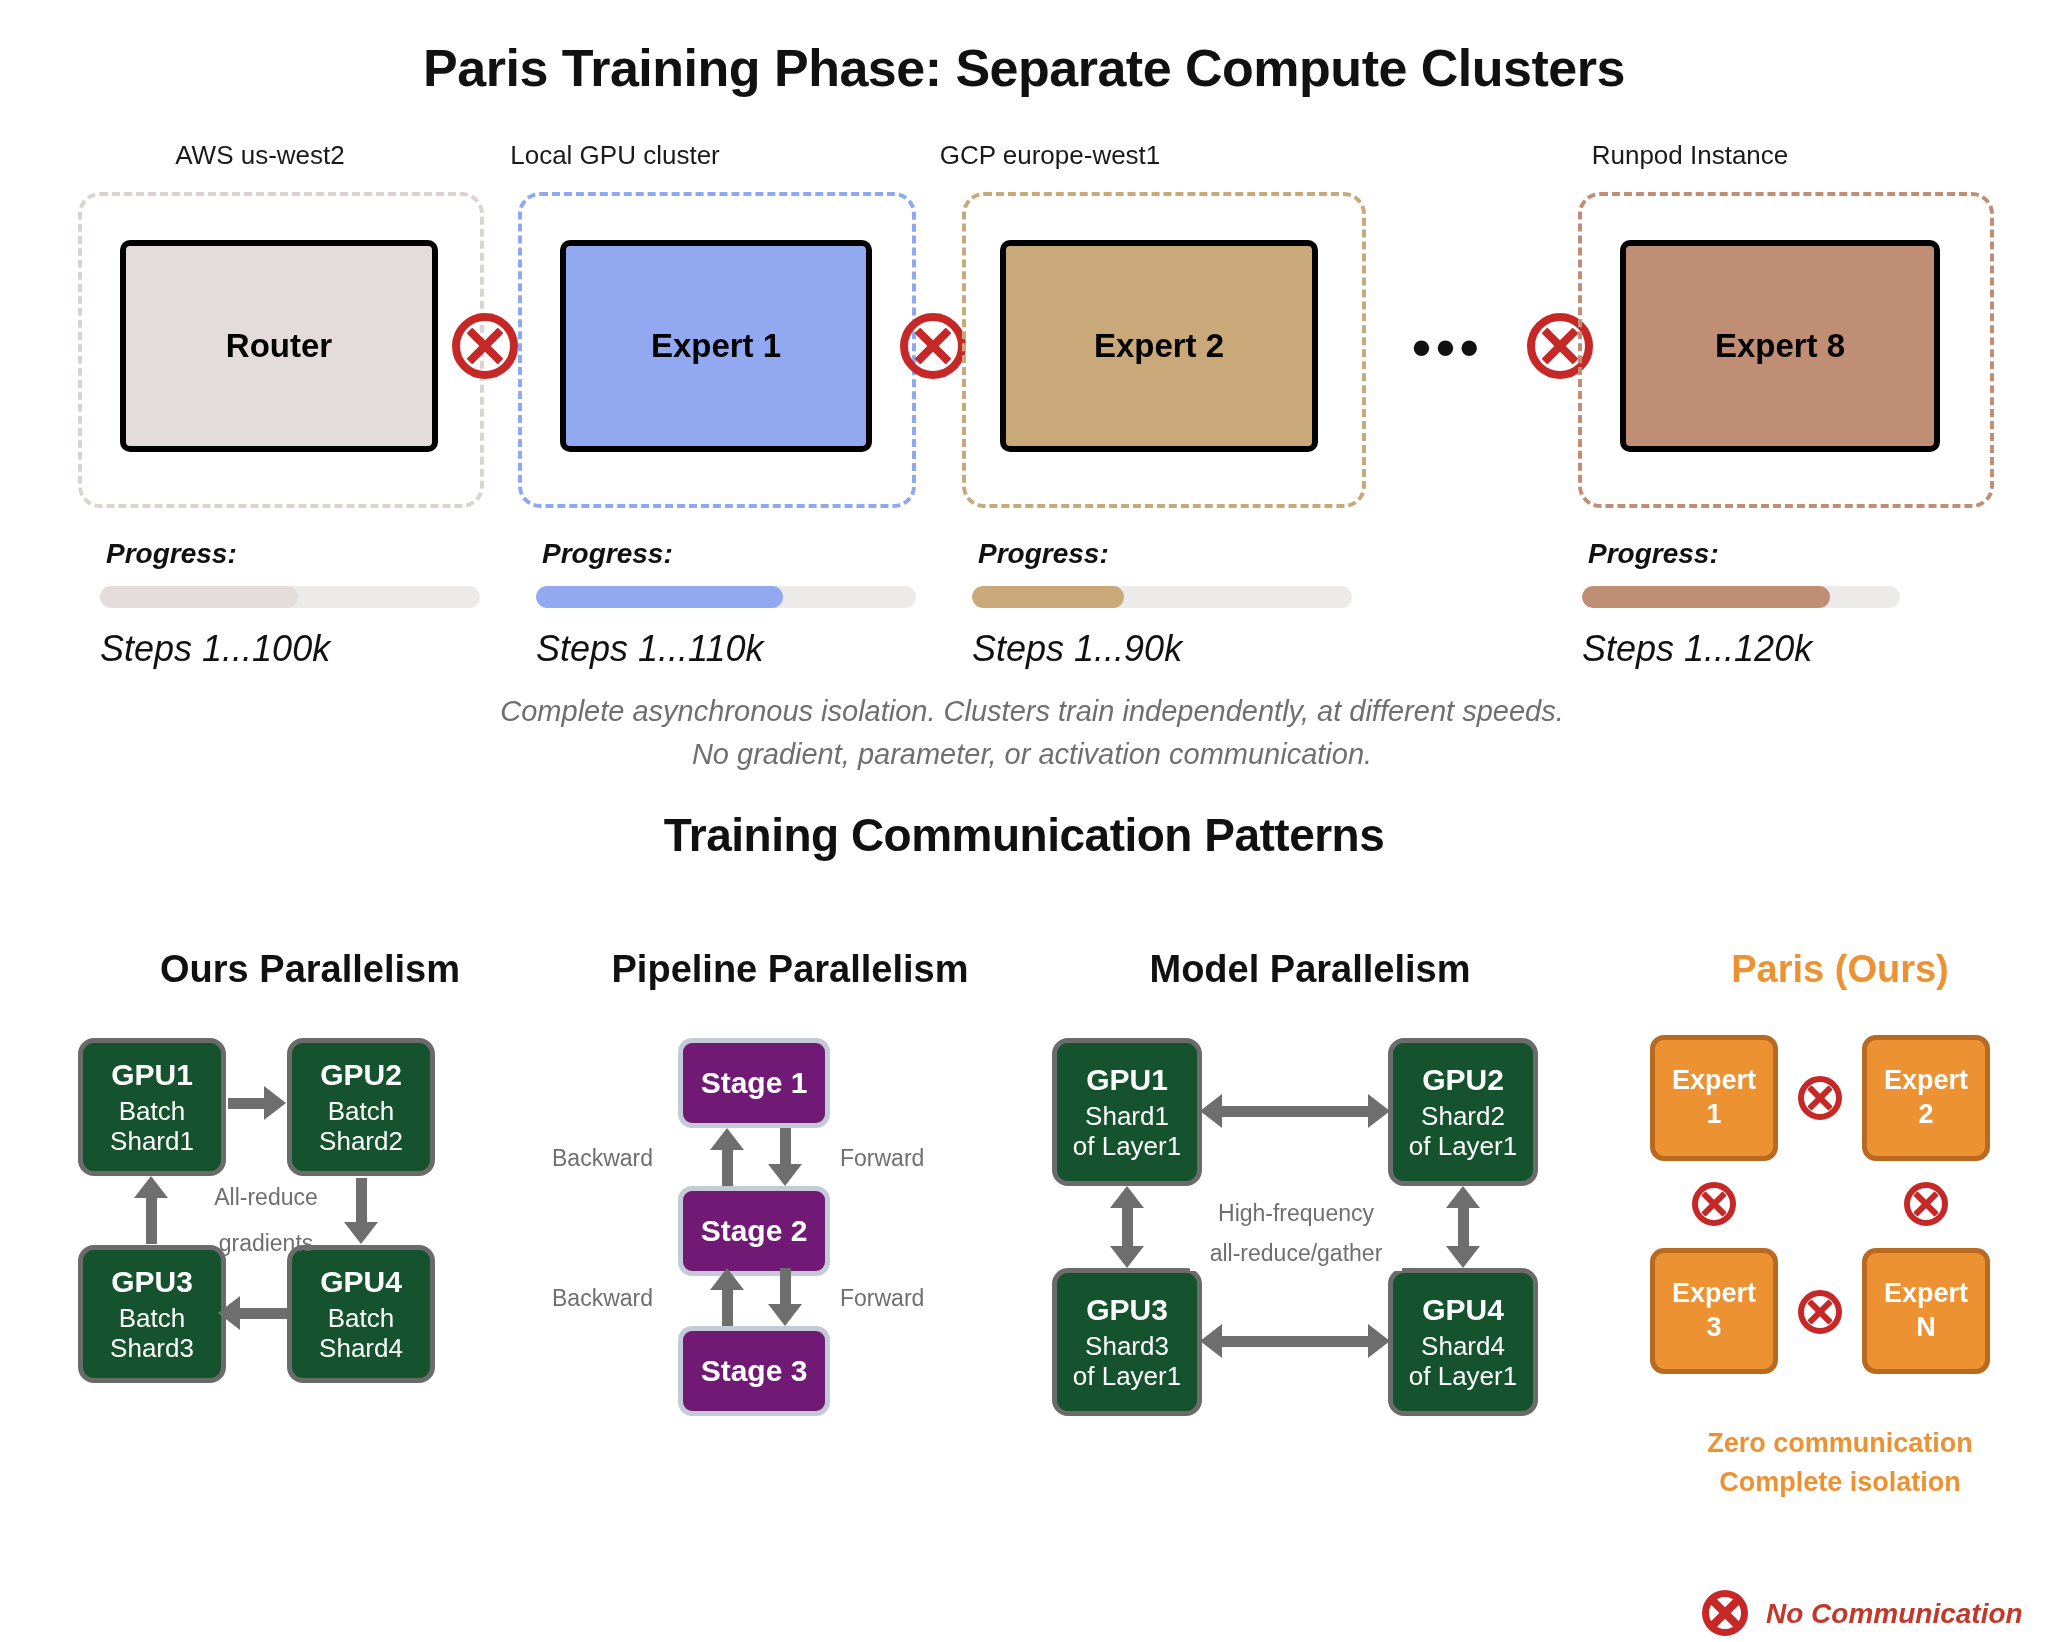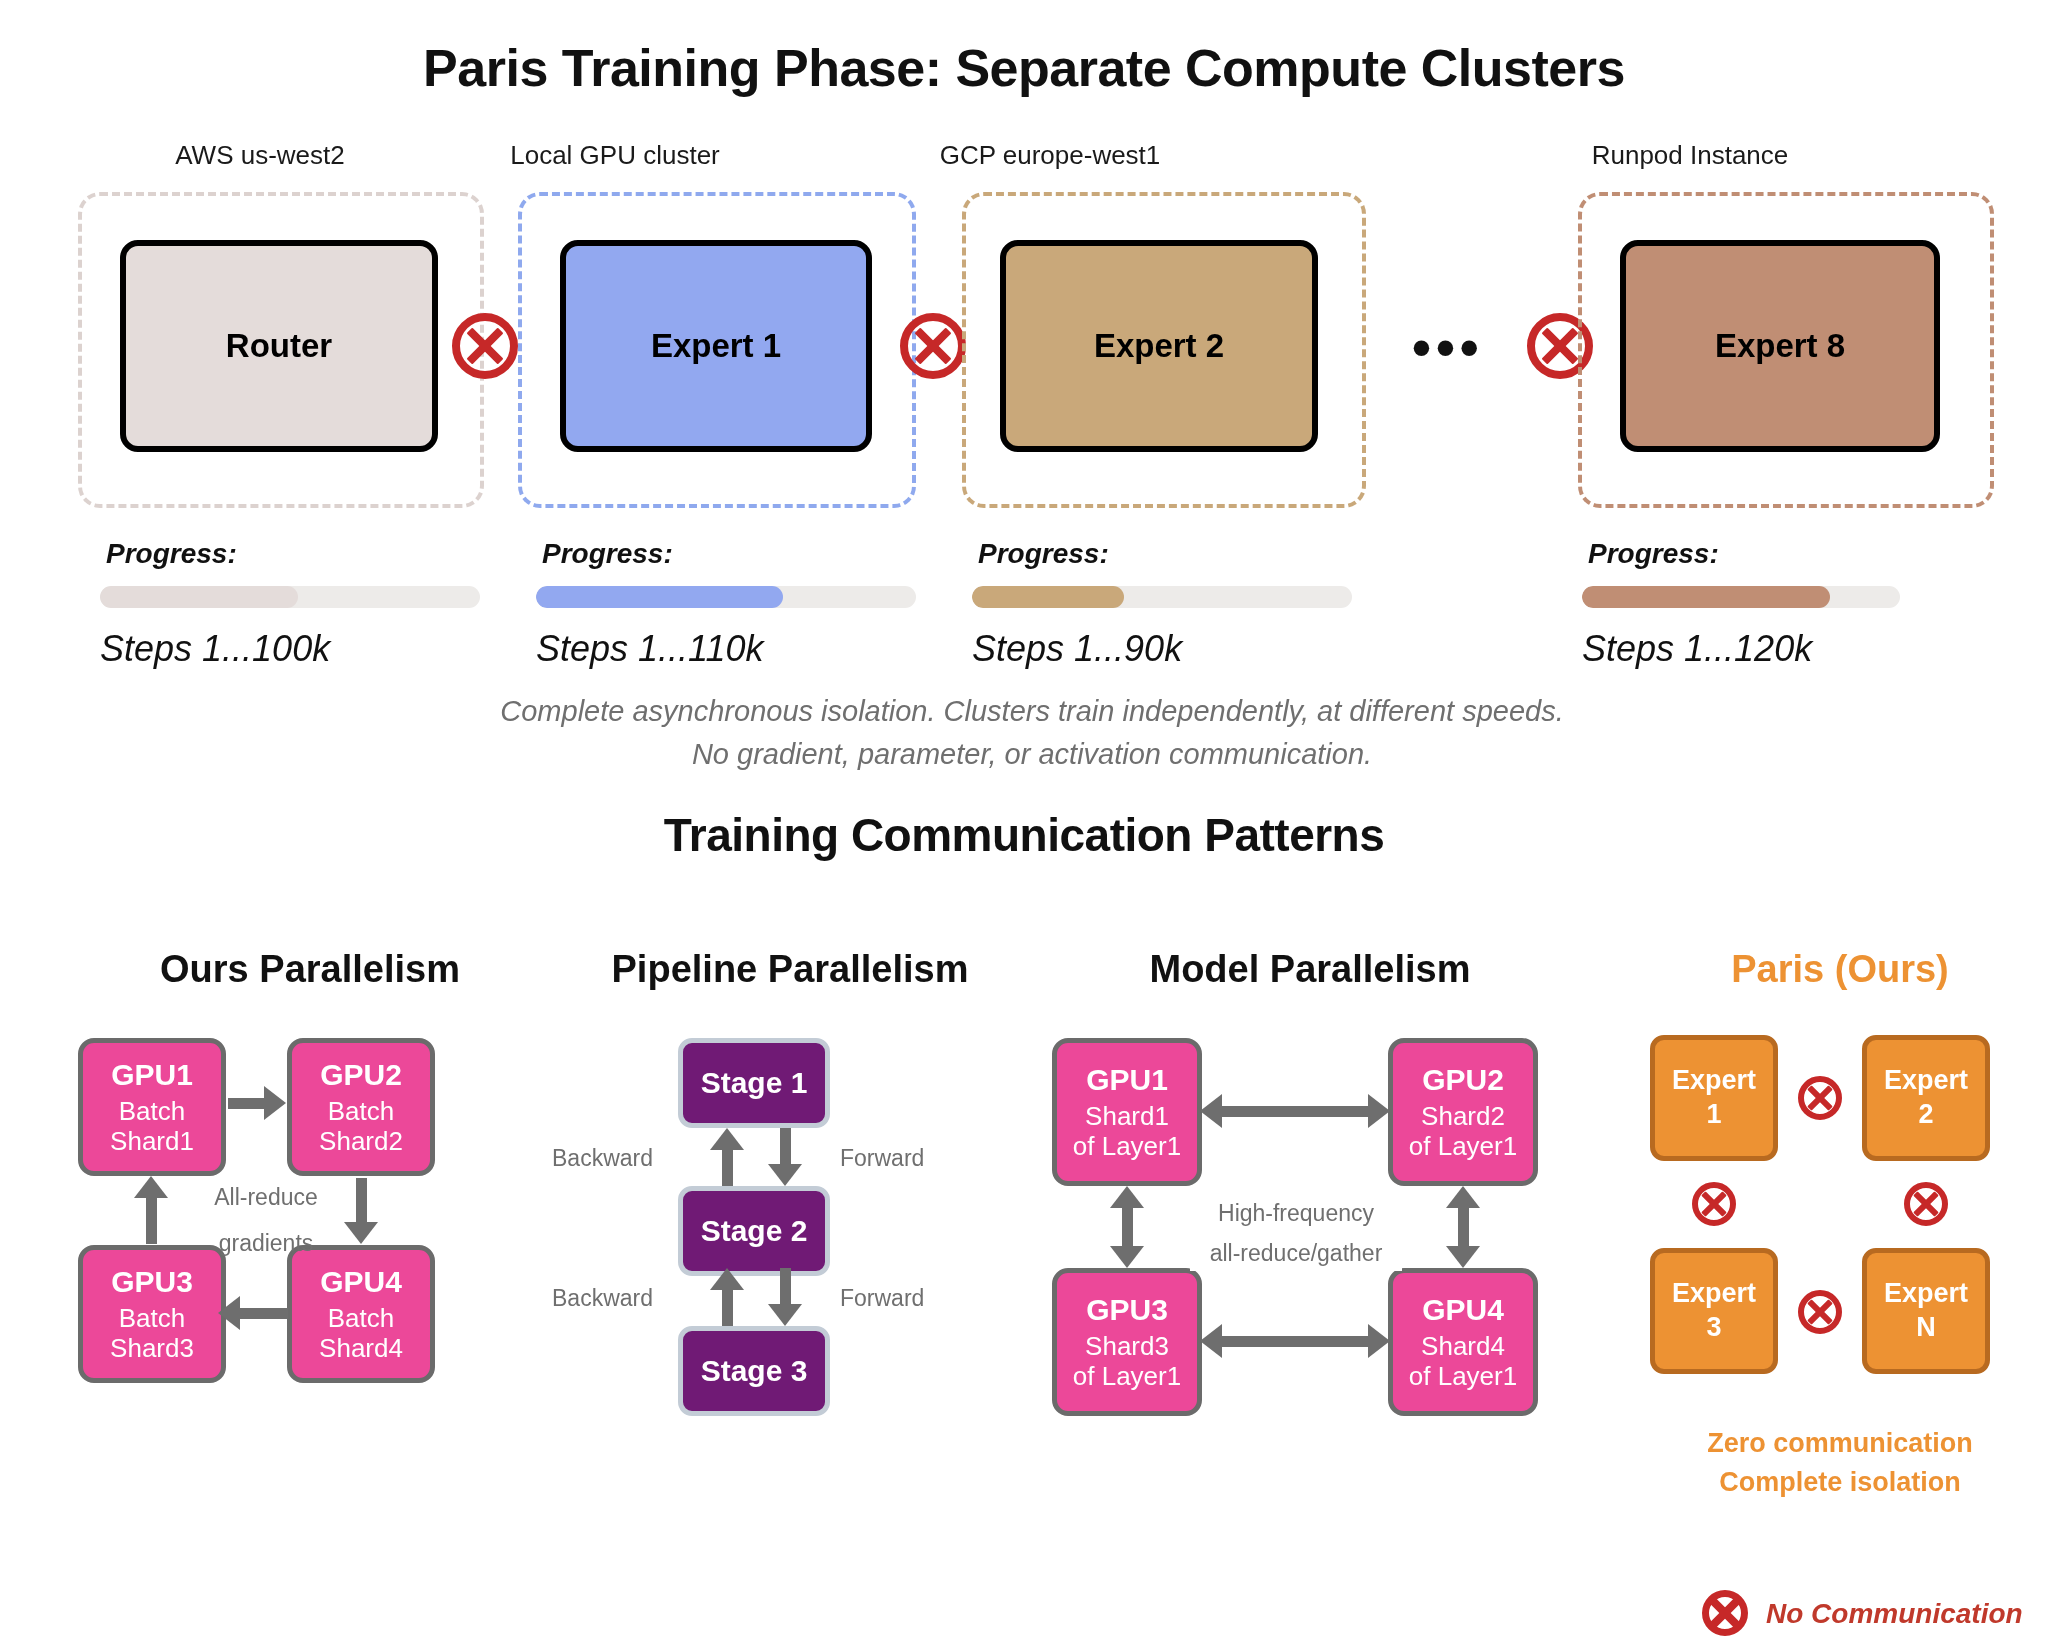--- a/index.html
+++ b/index.html
@@ -22,21 +22,21 @@
   }
 
   
   .cluster-label{
     font-size:26px;color:#1a1a1a;text-align:center;top:140px;
   }
   .cluster-dash{
     top:190px;border:4px dashed #cccccc;border-radius:22px;background:transparent;
   }
   .node-box{
-    border:6px solid #000000;border-radius:18px;
+    border:6px solid #000000;border-radius:10px;
     display:flex;align-items:center;justify-content:center;
     font-size:33px;font-weight:bold;color:#000000;
     box-sizing:border-box;
   }
 
   
   .xmark{
     width:66px;height:66px;border-radius:50%;
     border:8px solid #C62828;box-sizing:border-box;
     position:absolute;
@@ -68,21 +68,21 @@
   .caption{
     left:0;width:2048px;text-align:center;
     font-size:29px;font-style:italic;color:#6f6f6f;line-height:1.45;margin-left:8px;
   }
 
   
   .panel-title{
     font-size:38px;font-weight:bold;color:#111111;text-align:center;white-space:nowrap;
   }
   .gpu-box{
-    background:#ec4899;border:5px solid #6b6b6b;border-radius:16px;
+    background:#14532d;border:5px solid #6b6b6b;border-radius:16px;
     display:flex;flex-direction:column;align-items:center;justify-content:center;
     color:#ffffff;box-sizing:border-box;text-align:center;
   }
   .gpu-title{font-size:30px;font-weight:bold;line-height:1.1;}
   .gpu-sub{font-size:26px;font-weight:normal;line-height:1.12;margin-top:6px;}
   .stage-box{
     background:#701a75;border:5px solid #c3ccd6;border-radius:14px;
     display:flex;align-items:center;justify-content:center;
     color:#ffffff;font-size:30px;font-weight:bold;box-sizing:border-box;
   }

